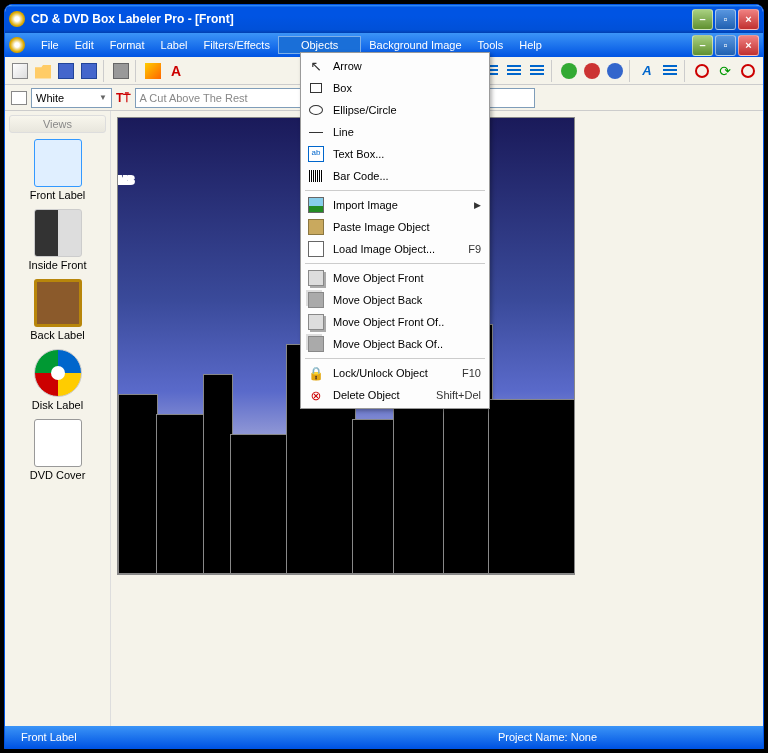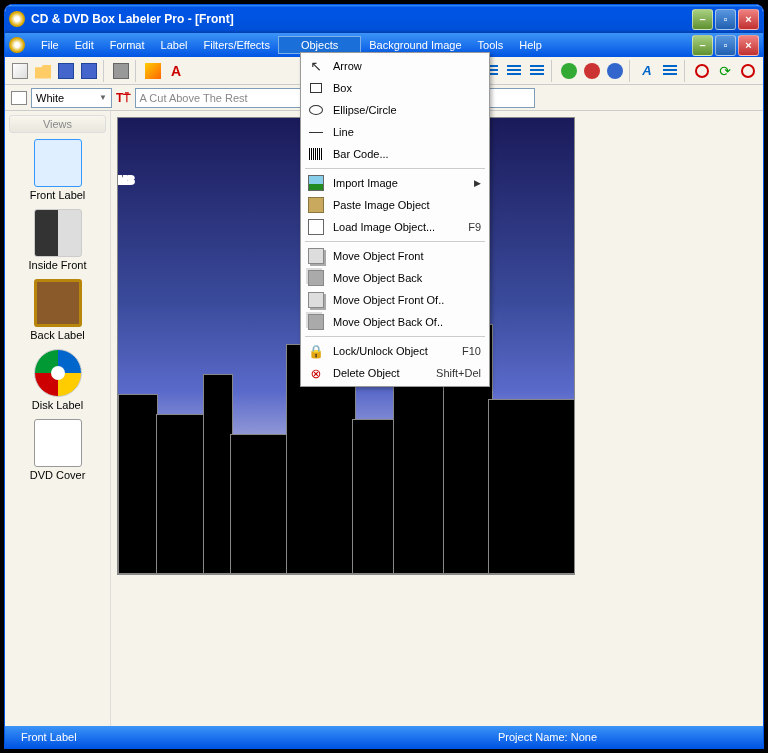--- a/index.html
+++ b/index.html
@@ -273,20 +273,26 @@
         <div class="dd-label">Ellipse/Circle</div>
       </div>
       <div class="dd-item">
         <div class="dd-icon">
           <span class="ico ico-line"></span>
         </div>
         <div class="dd-label">Line</div>
       </div>
       <div class="dd-item">
         <div class="dd-icon">
+          <span class="ico ico-text">ab</span>
+        </div>
+        <div class="dd-label">Text Box...</div>
+      </div>
+      <div class="dd-item">
+        <div class="dd-icon">
           <span class="ico ico-barcode"></span>
         </div>
         <div class="dd-label">Bar Code...</div>
       </div>
       <div class="dd-sep"></div>
       <div class="dd-item">
         <div class="dd-icon">
           <span class="ico ico-img"></span>
         </div>
         <div class="dd-label">Import Image</div>

